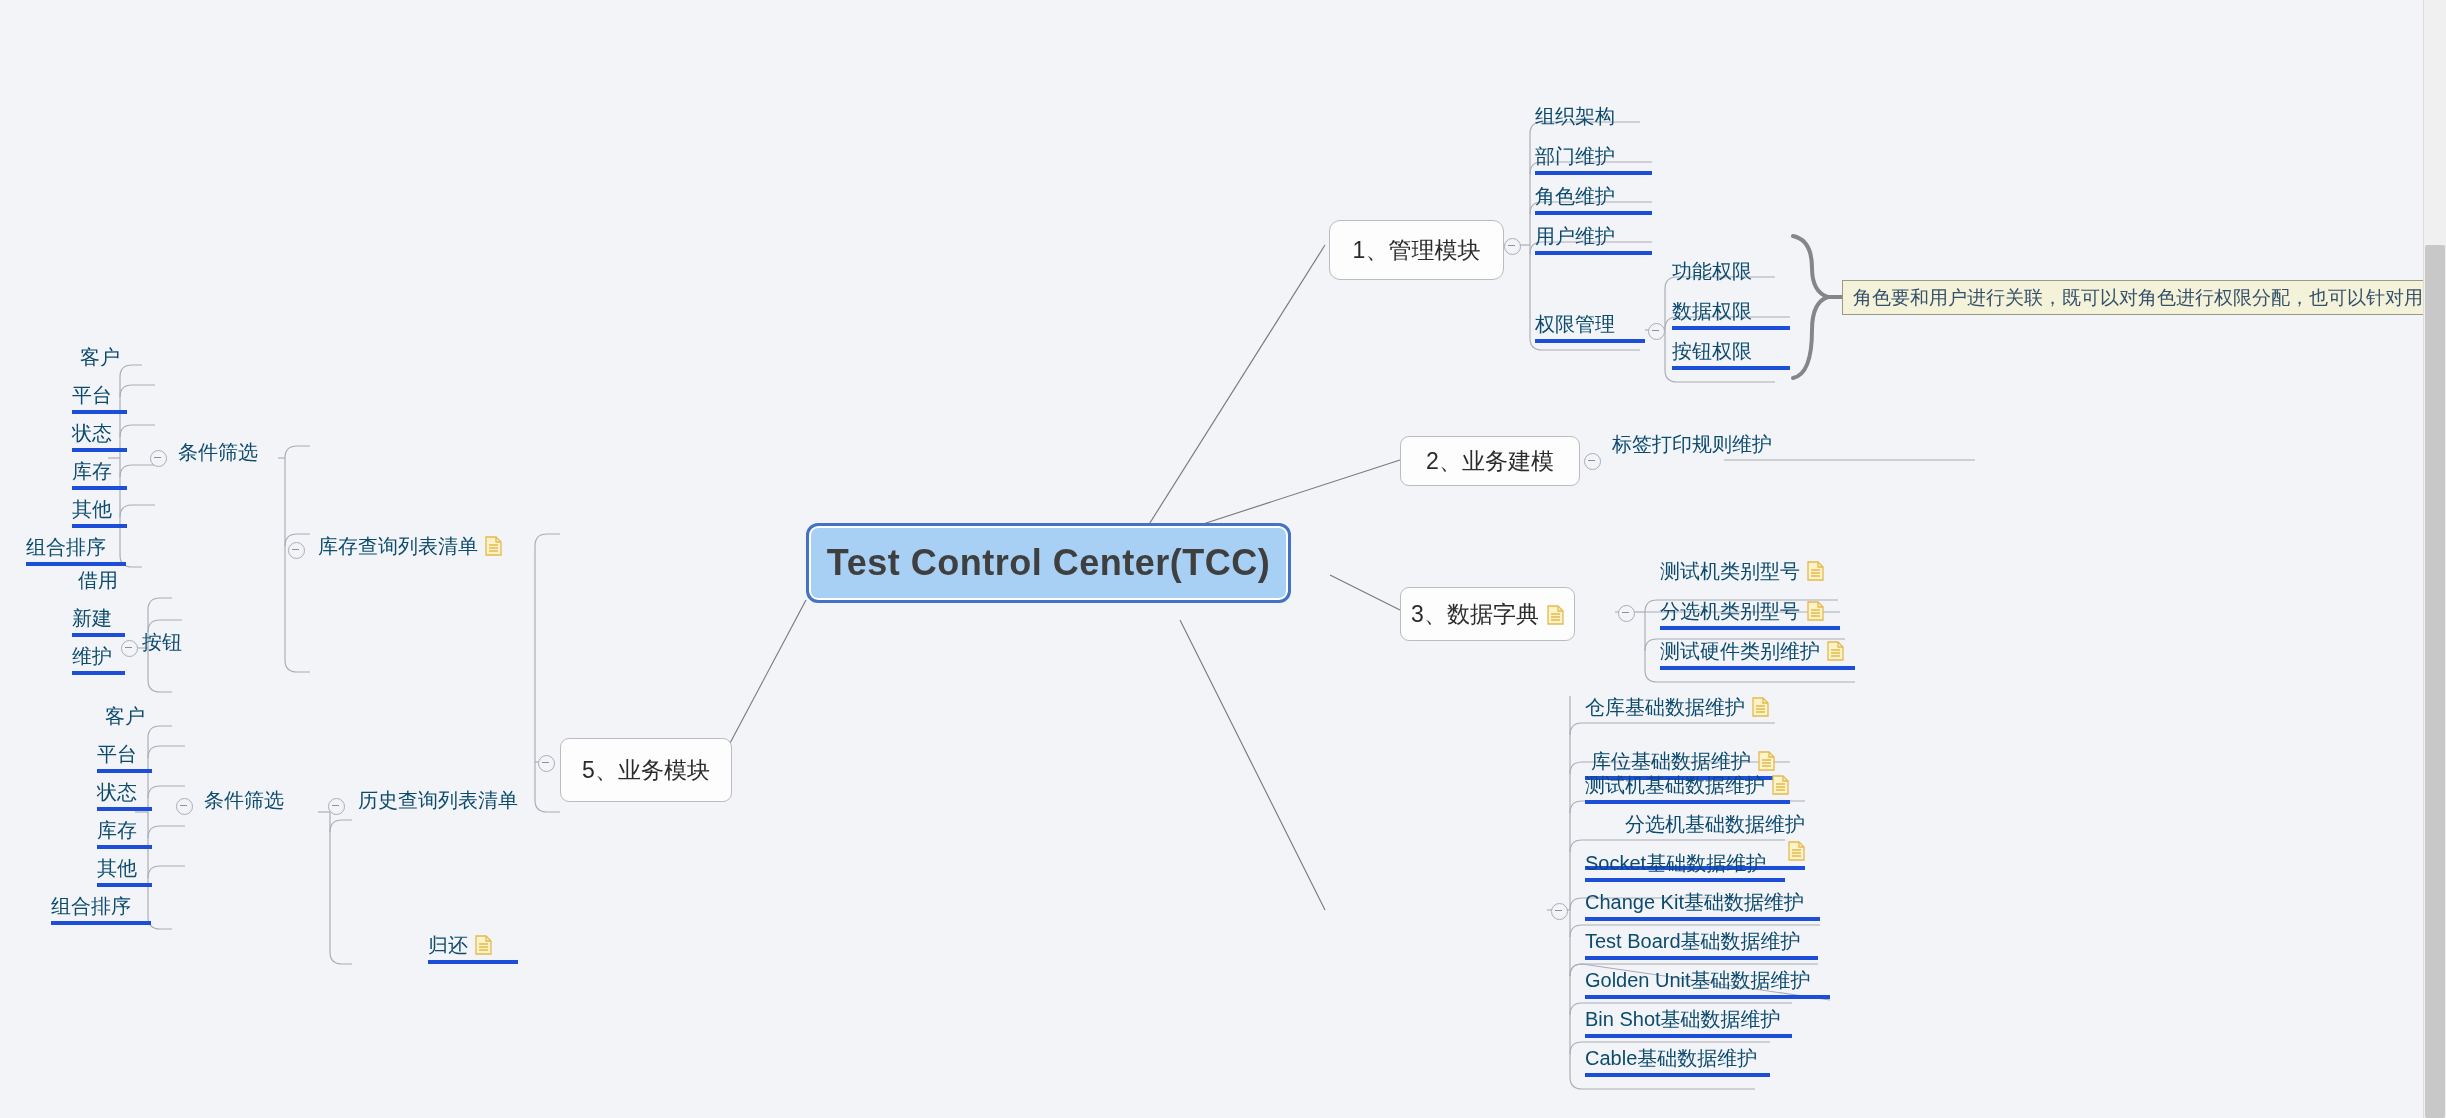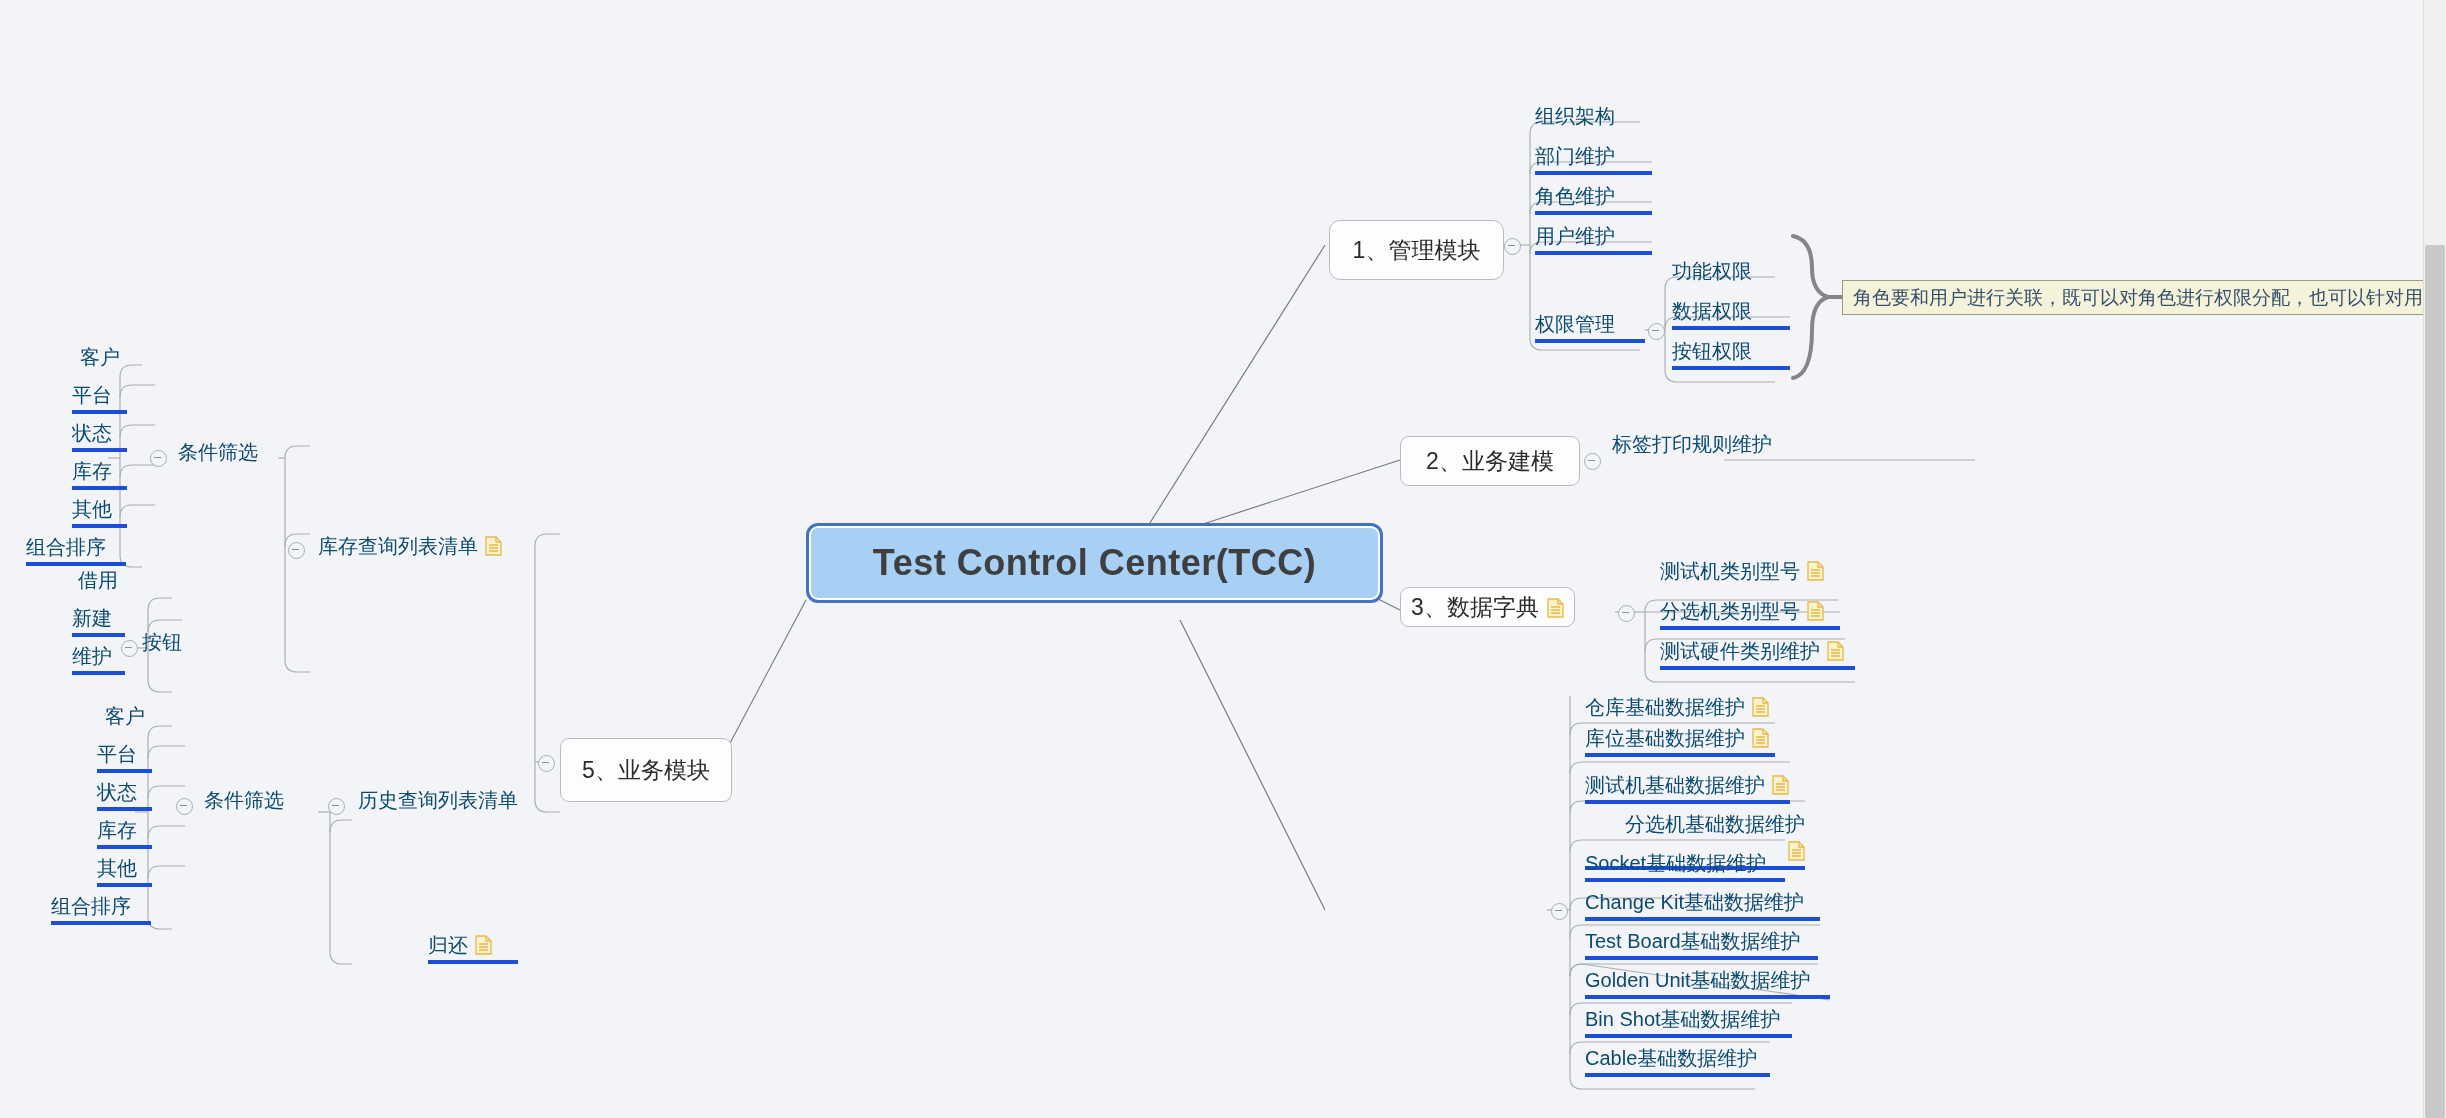--- a/index.html
+++ b/index.html
@@ -208,21 +208,21 @@
       <path d="M148,738 L148,917 Q148,929 160,929 L172,929"></path>
       <path d="M148,738 Q148,726 160,726 L172,726"></path>
       <path d="M135,812 L148,812"></path>
       <path d="M148,758 Q148,746 160,746 L185,746"></path>
       <path d="M148,798 Q148,786 160,786 L185,786"></path>
       <path d="M148,838 Q148,826 160,826 L185,826"></path>
       <path d="M148,878 Q148,866 160,866 L185,866"></path>
     </g>
   </svg>
 
-  <div class="root-node" style="left:806px;top:523px;width:577px;height:80px;">
+  <div class="root-node" style="left:806px;top:523px;width:485px;height:80px;">
     <span>Test Control Center(TCC)</span>
   </div>
 
   <div class="box-node" style="left:1329px;top:220px;width:175px;height:60px;border-radius:11px;">
     <span>1、管理模块</span>
   </div>
   <div class="toggle" style="left:1504px;top:238px;"></div>
 
   <div class="leaf noline" style="left:1535px;top:106px;">
     <span>组织架构</span>
@@ -256,21 +256,21 @@
   </div>
 
   <div class="box-node" style="left:1400px;top:436px;width:180px;height:50px;">
     <span>2、业务建模</span>
   </div>
   <div class="toggle" style="left:1584px;top:453px;"></div>
   <div class="leaf noline" style="left:1612px;top:434px;">
     <span>标签打印规则维护</span>
   </div>
 
-  <div class="box-node" style="left:1400px;top:587px;width:175px;height:40px;">
+  <div class="box-node" style="left:1400px;top:587px;width:175px;height:54px;">
     <span>3、数据字典</span>
     <span class="note-icon">
       <svg viewBox="0 0 17 20">
           <path d="M1,1 h10 l5,5 v13 h-15 z" fill="#fdf3c8" stroke="#e5b94e" stroke-width="1.3"></path>
           <path d="M11,1 v5 h5" fill="none" stroke="#e5b94e" stroke-width="1.3"></path>
           <path d="M4,9 h9 M4,12 h9 M4,15 h9" stroke="#e5b94e" stroke-width="1.3"></path>
         </svg>
     </span>
   </div>
   <div class="toggle" style="left:1618px;top:605px;"></div>
@@ -311,21 +311,21 @@
   <div class="leaf noline" style="left:1585px;top:697px;">
     <span>仓库基础数据维护</span>
     <span class="note-icon">
       <svg viewBox="0 0 17 20">
           <path d="M1,1 h10 l5,5 v13 h-15 z" fill="#fdf3c8" stroke="#e5b94e" stroke-width="1.3"></path>
           <path d="M11,1 v5 h5" fill="none" stroke="#e5b94e" stroke-width="1.3"></path>
           <path d="M4,9 h9 M4,12 h9 M4,15 h9" stroke="#e5b94e" stroke-width="1.3"></path>
         </svg>
     </span>
   </div>
-  <div class="leaf underline" style="left:1585px;top:728px;width:190px;">
+  <div class="leaf underline" style="left:1585px;top:751px;width:190px;justify-content:flex-end;">
     <span>库位基础数据维护</span>
     <span class="note-icon">
       <svg viewBox="0 0 17 20">
           <path d="M1,1 h10 l5,5 v13 h-15 z" fill="#fdf3c8" stroke="#e5b94e" stroke-width="1.3"></path>
           <path d="M11,1 v5 h5" fill="none" stroke="#e5b94e" stroke-width="1.3"></path>
           <path d="M4,9 h9 M4,12 h9 M4,15 h9" stroke="#e5b94e" stroke-width="1.3"></path>
         </svg>
     </span>
   </div>
   <div class="leaf underline" style="left:1585px;top:775px;width:205px;">

